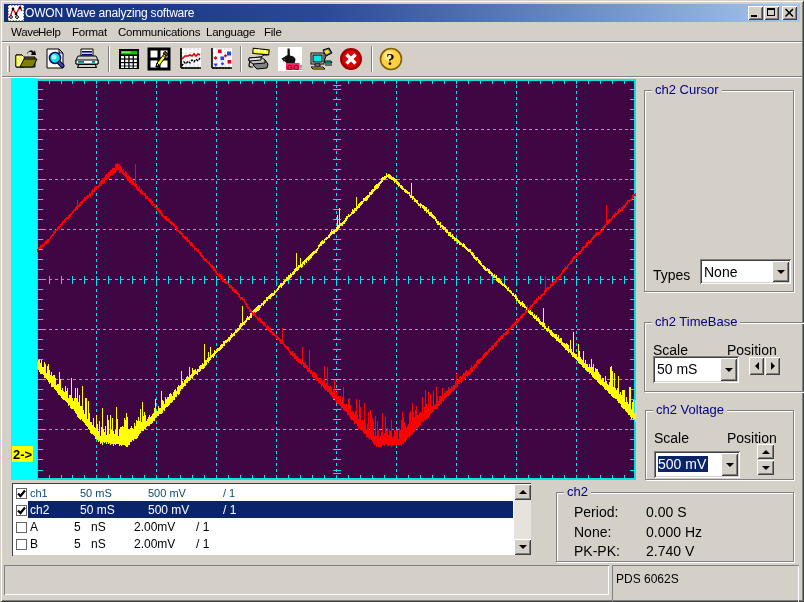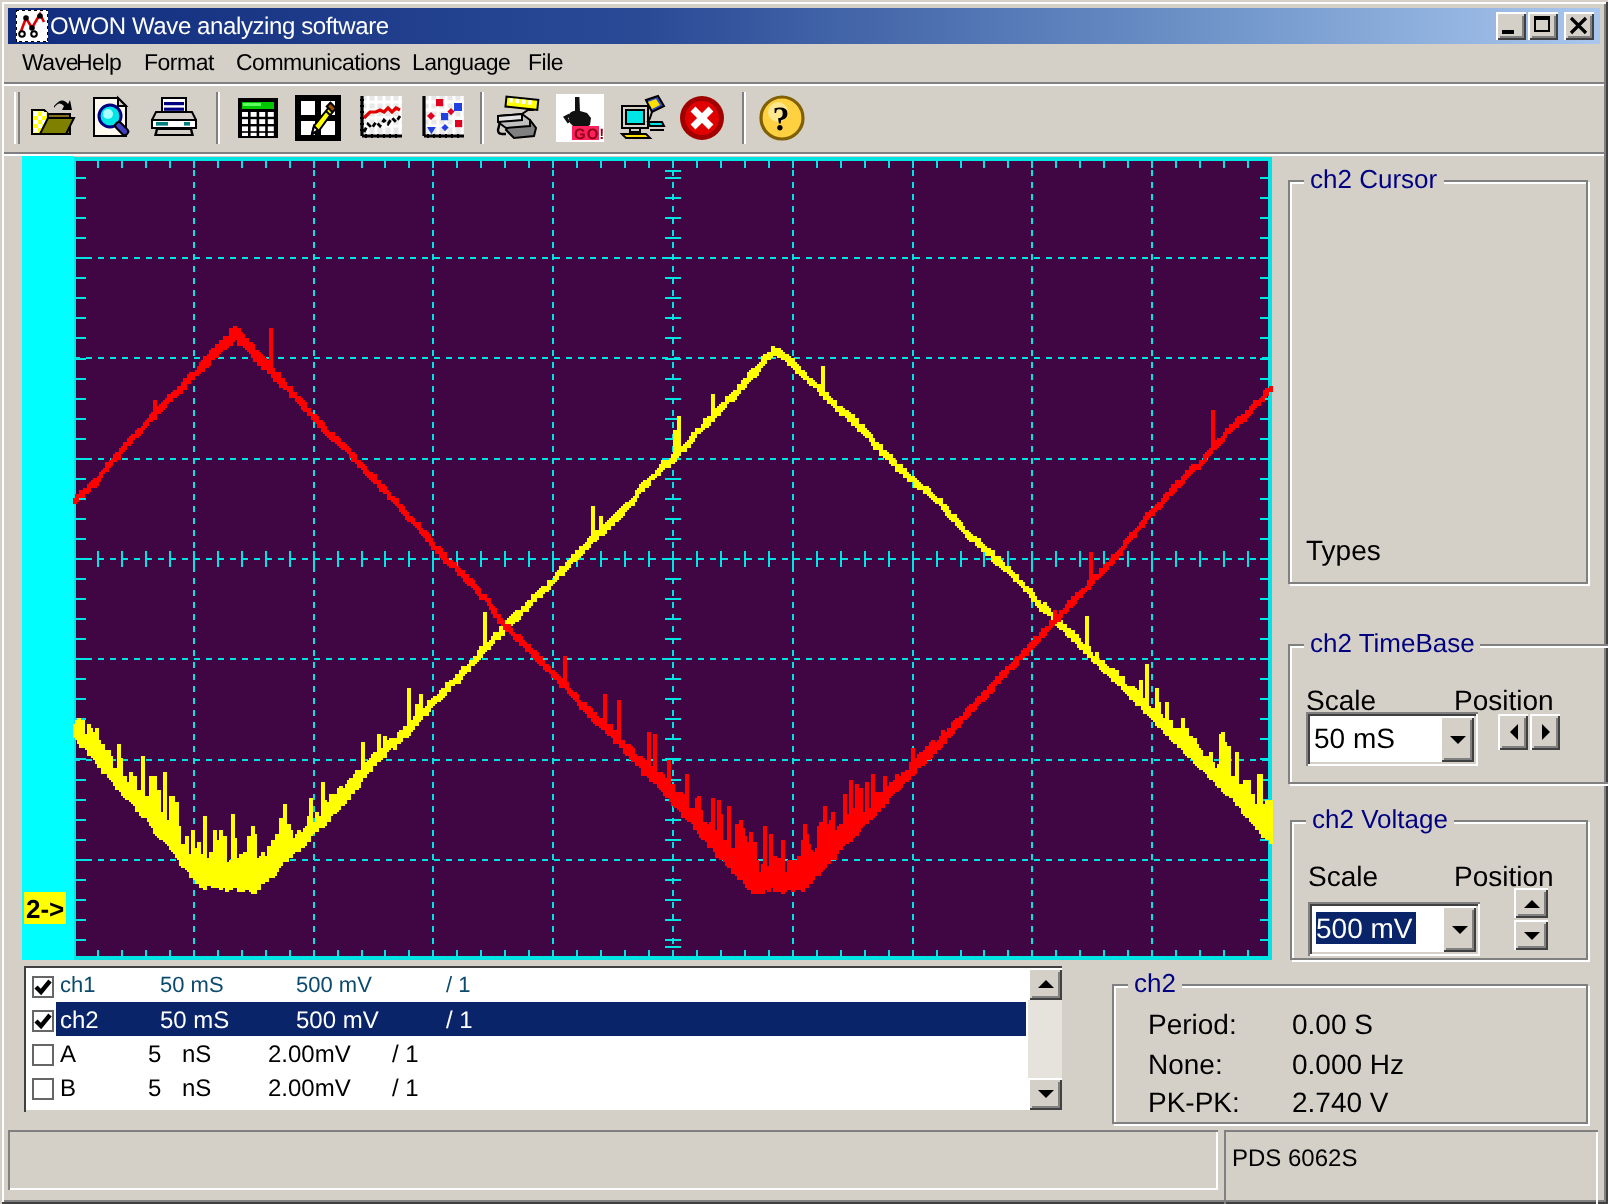--- a/index.html
+++ b/index.html
@@ -546,20 +546,26 @@
 <div class="abs raised" style="left:514px;top:484px;width:17px;height:16px">
     <div class="arr up" style="border-width:4px;border-bottom-color:#000"></div>
   </div>
 <div class="abs raised" style="left:514px;top:539px;width:17px;height:16px">
     <div class="arr down" style="border-width:4px;border-top-color:#000"></div>
   </div>
 
 <div class="abs etch" style="left:644px;top:90px;width:150px;height:202px">
  <div class="glabel">ch2 Cursor</div>
  <div class="abs t14" style="left:8px;top:176px">Types</div>
+ <div class="combo" style="left:55px;top:168px;width:91px;height:25px">
+      <span class="txt">None</span>
+  <div class="dbtn">
+        <div class="arr down"></div>
+      </div>
+    </div>
 </div>
 <div class="abs etch" style="left:644px;top:322px;width:170px;height:70px">
  <div class="glabel">ch2 TimeBase</div>
  <div class="abs t14" style="left:8px;top:19px">Scale</div>
  <div class="abs t14" style="left:82px;top:19px">Position</div>
  <div class="combo" style="left:8px;top:33px;width:86px;height:27px">
       <span class="txt">50 mS</span>
   <div class="dbtn">
         <div class="arr down"></div>
       </div>

